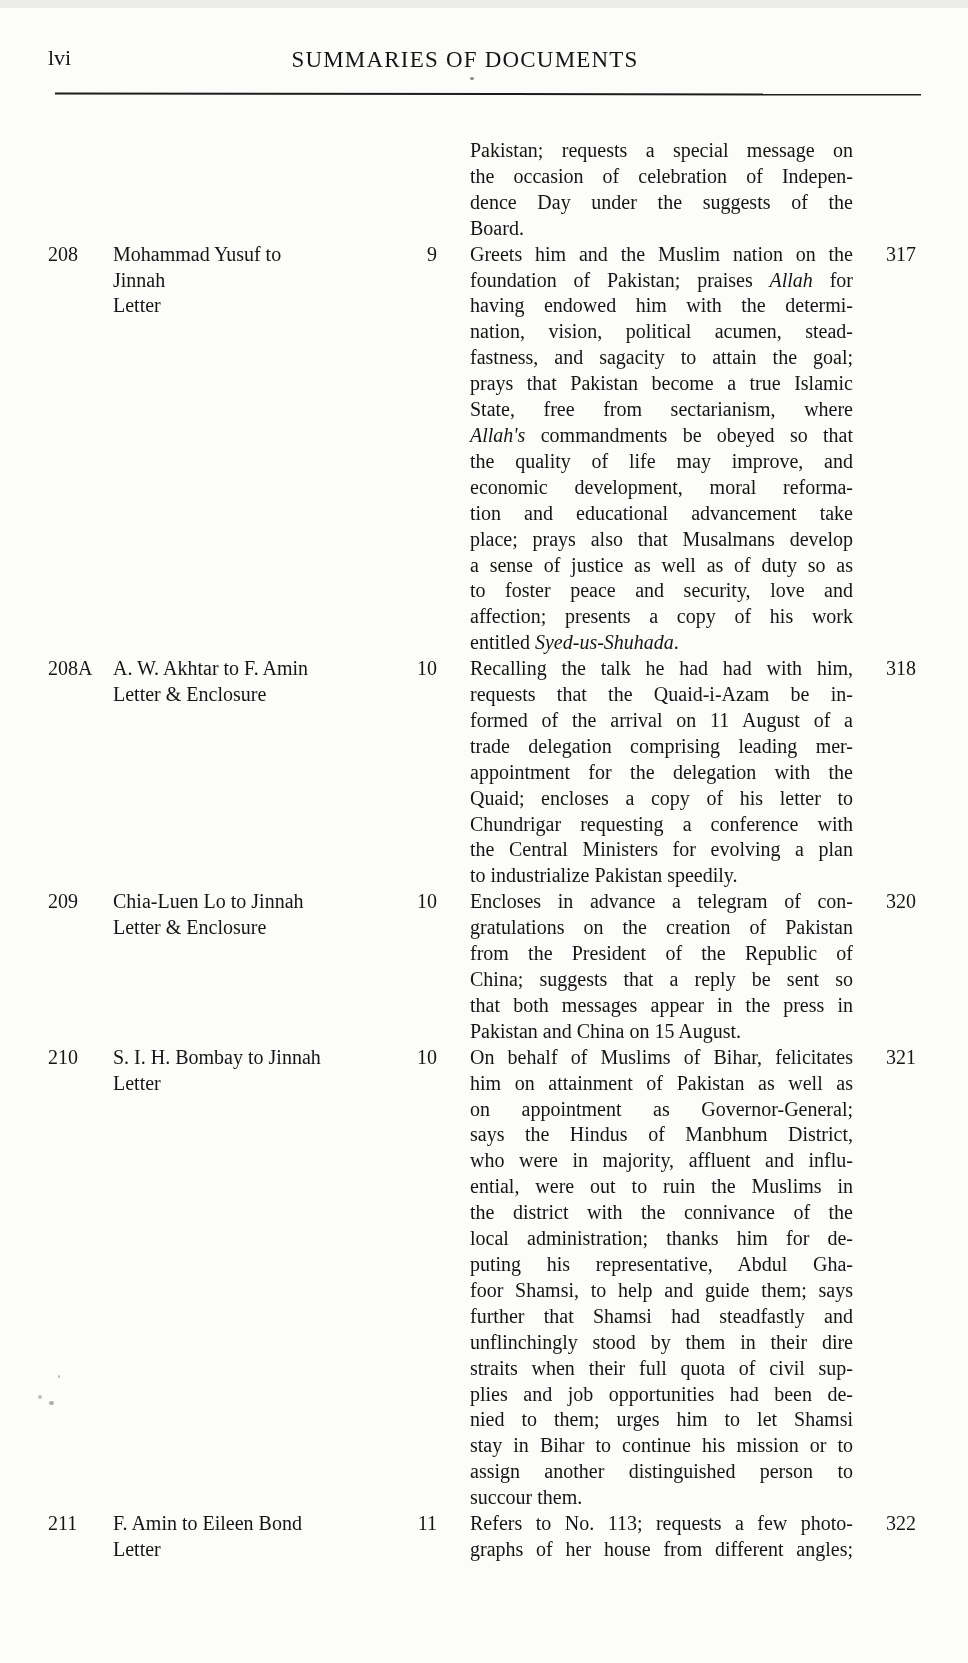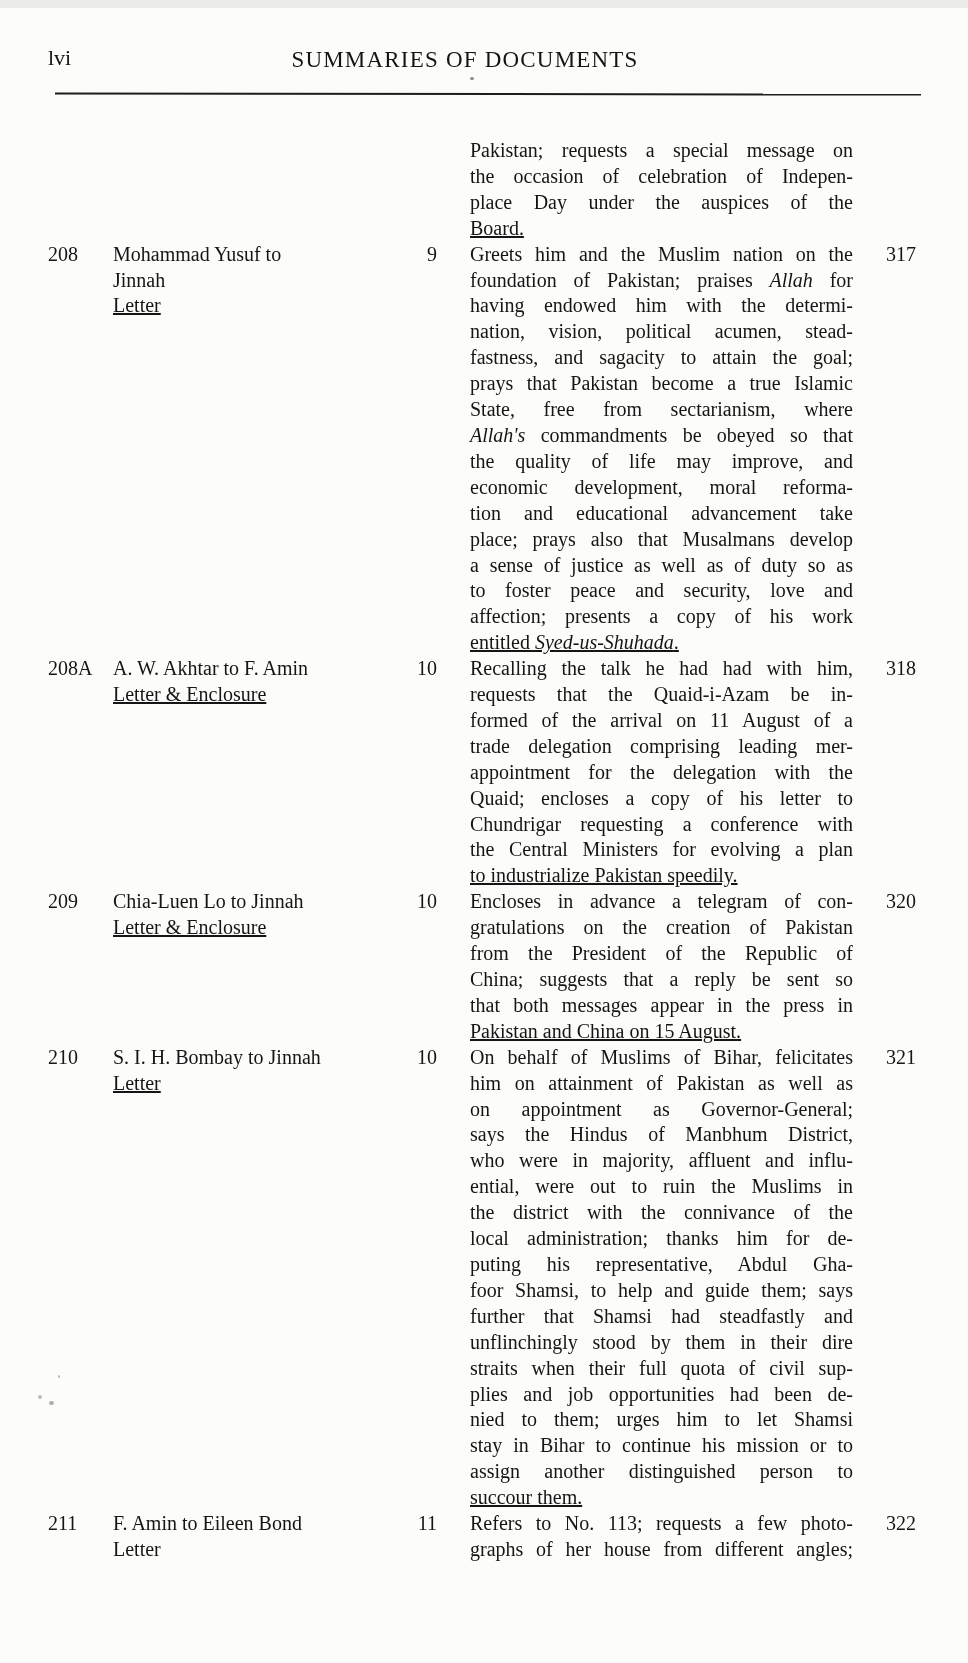--- a/index.html
+++ b/index.html
@@ -15,21 +15,21 @@
     font-size:23px;letter-spacing:1.2px;
   }
   .rule{position:absolute;left:55px;top:85px;width:866px;height:2px;background:#1d1d1d;transform:rotate(0.08deg);}
   .content{position:absolute;left:0;top:130px;width:772px;font-size:20px;line-height:25.9px;}
   .row{display:grid;grid-template-columns:65px 287px 55px 398px 1fr;padding-left:48px;align-items:start;}
   .cell{min-height:1px;}
   .cell.date{text-align:right;padding-right:18px;}
   .cell.summary{padding-left:15px;}
   .cell.pageno{padding-left:33px;}
   .jline{text-align:justify;text-align-last:justify;}
-  .jline.last{text-align-last:left;text-decoration:underline;}
+  .jline.last{text-align-last:left;}
   .title .jline{text-align:right;text-align-last:left;}
   .speck{position:absolute;border-radius:50%;background:#8a8a84;}
 </style>
 </head>
 <body>
 
 <div class="page">
 
   <div class="folio">lvi</div>
   <div class="running-title">SUMMARIES OF DOCUMENTS</div>
@@ -37,21 +37,21 @@
 
   <div class="content">
 
     <div class="row">
       <div class="cell no"></div>
       <div class="cell title"></div>
       <div class="cell date"></div>
       <div class="cell summary">
           <div class="jline">Pakistan; requests a special message on</div>
           <div class="jline">the occasion of celebration of Indepen-</div>
-          <div class="jline">place Day under the auspices of the</div>
+          <div class="jline">dence Day under the suggests of the</div>
           <div class="jline last">Board.</div>
         </div>
       <div class="cell pageno"></div>
     </div>
 
     <div>
   <div class="row">
     <div class="cell no">208</div>
     <div class="cell title">
             <div class="jline">Mohammad Yusuf to</div>

